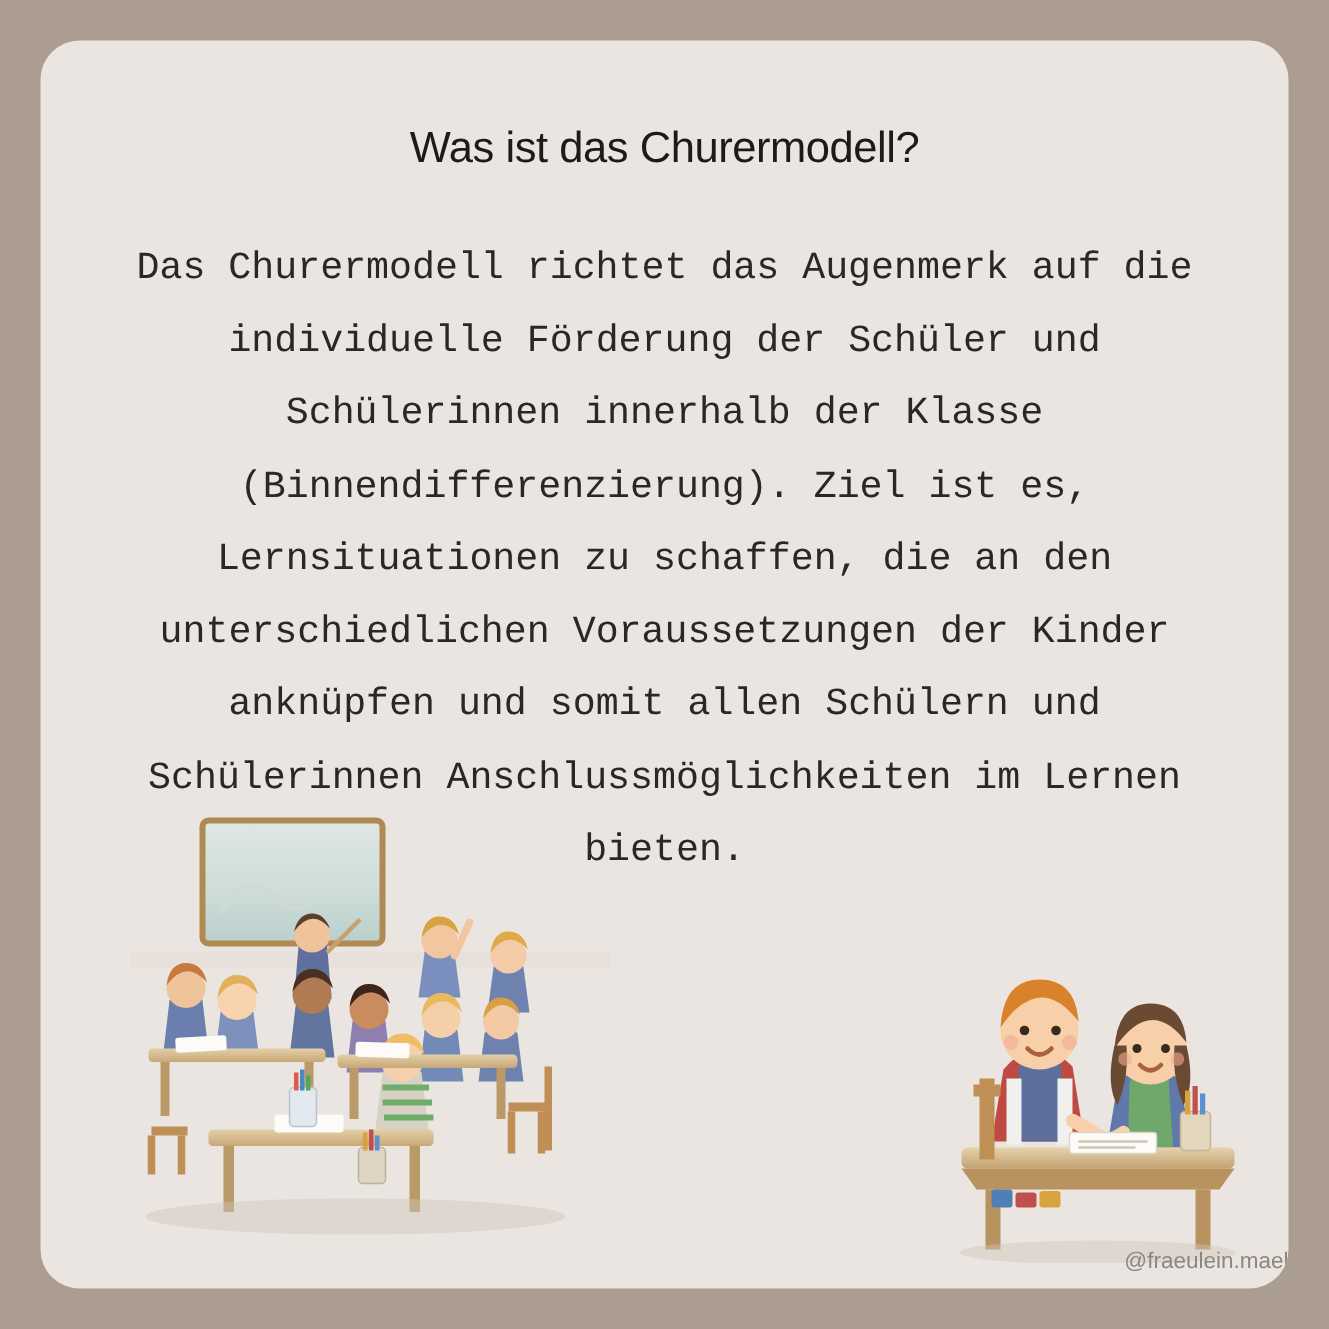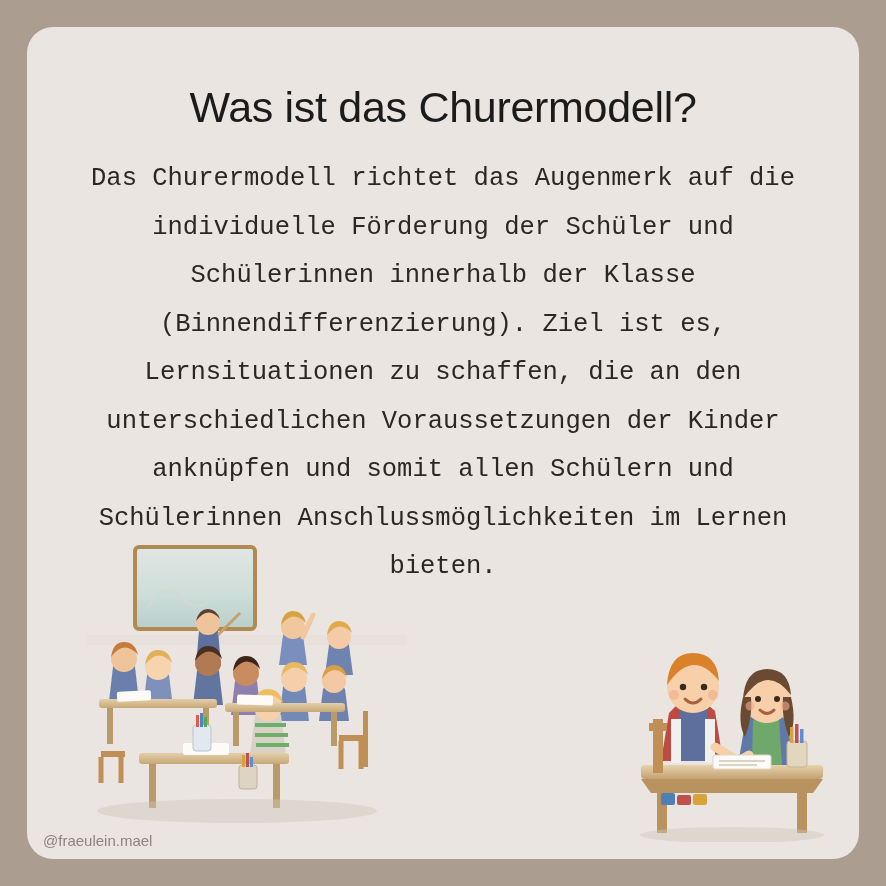--- a/index.html
+++ b/index.html
@@ -28,21 +28,21 @@
     background: #eae5e1;
     border-radius: 26px;
     overflow: hidden;
   }
   .title {
     position: absolute;
     left: 0;
     top: 56px;
     width: 832px;
     text-align: center;
-    font-size: 43px;
+    font-size: 29px;
     font-weight: 400;
     color: #1b1b1b;
     letter-spacing: -0.3px;
     white-space: nowrap;
   }
   .body-text {
     position: absolute;
     left: 46px;
     top: 128px;
     width: 740px;
@@ -50,24 +50,24 @@
     font-size: 25.5px;
     line-height: 48.5px;
     color: #2a2724;
     font-family: Liberation Mono, monospace;
   }
   .body-text p {
     margin: 0;
   }
   .handle {
     position: absolute;
-    left: 16px;
+    left: 0;
     bottom: 10px;
     width: 832px;
-    text-align: left;
+    text-align: right;
     font-size: 15px;
     color: #8d8580;
     margin-top: 16px;
   }
 
   
   .illus-classroom {
     position: absolute;
     left: 60px;
     top: 512px;

